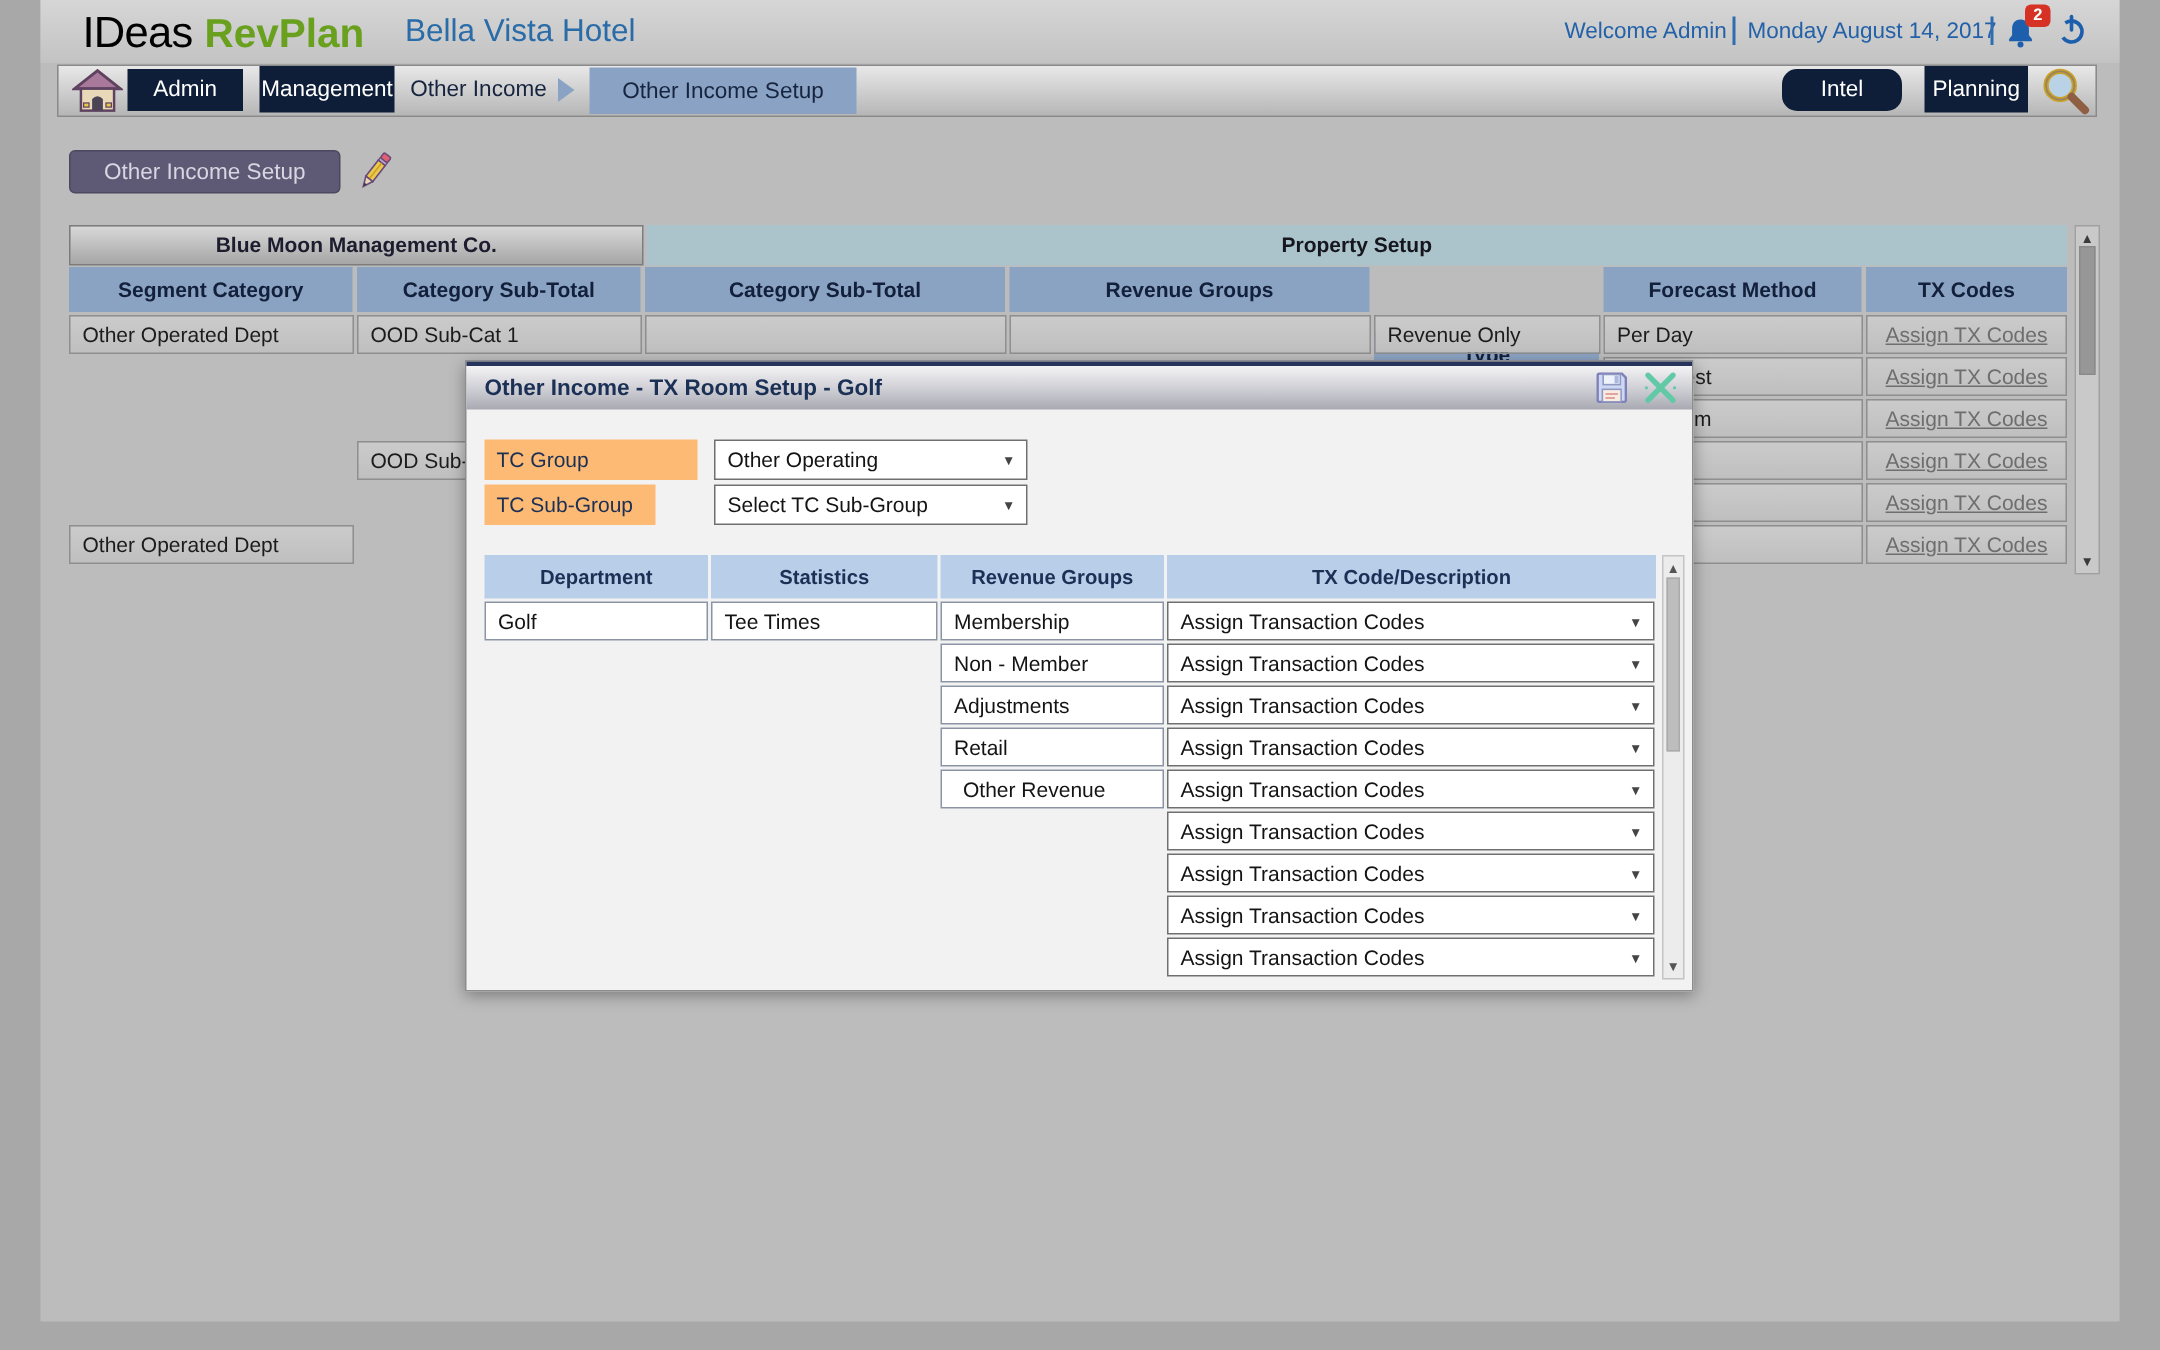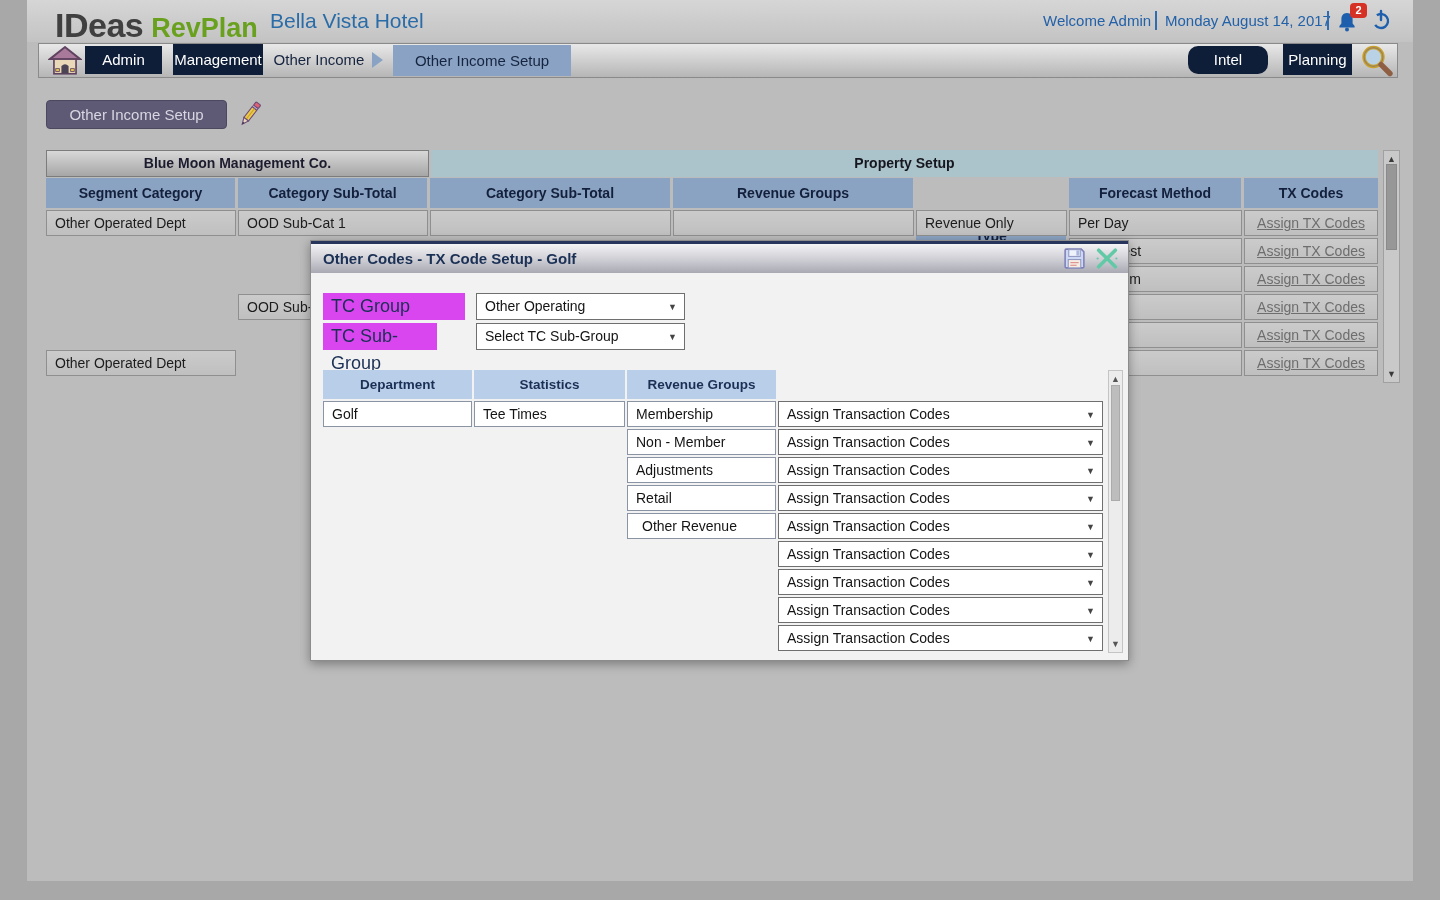--- a/index.html
+++ b/index.html
@@ -4,21 +4,21 @@
 <style>
   * { margin:0; padding:0; box-sizing:border-box; }
   html,body { width:1440px; height:900px; }
   body { font-family:"Liberation Sans","DejaVu Sans",sans-serif; background:#a8a8a8; position:relative; overflow:hidden; }
   #app { position:absolute; left:0; top:0; width:1440px; height:900px; }
   .abs { position:absolute; }
 
   
   .content-bg { left:27px; top:0; width:1386px; height:881px; background:#bcbcbc; }
   .header-band { left:27px; top:0; width:1386px; height:42px; background:linear-gradient(180deg,#d6d6d6,#c3c3c3); }
-  .logo-primary { font-size:34px; font-weight:700; color:#404040; letter-spacing:-0.5px; }
+  .logo-primary { font-size:29px; font-weight:400; color:#000000; letter-spacing:-0.5px; }
   .logo-secondary { font-size:27px; font-weight:800; color:#69a11f; margin-left:8px; }
   .hotel-name { font-size:21px; color:#2a6ca8;margin-left:28px; }
   .hdr-blue { font-size:15px; color:#2361a8; }
   .hdr-sep { border-left:2px solid #2f6cb0; height:19px; width:0; }
   .badge { background:#d63125; color:#fff; font-size:11px; font-weight:700; border-radius:4px; width:17px; height:15px; text-align:center; line-height:15px; }
 
   
   .nav-band { left:38px; top:43px; width:1360px; height:35px; background:linear-gradient(180deg,#e8e8e8,#b6b6b6); border:1px solid #8a8a8a; }
   .tab-dark { background:#0f1e38; color:#ffffff; font-size:15px; text-align:center; }
   .tab-selected { background:#8aa3c4; color:#16243f; font-size:15px; text-align:center; }
@@ -40,21 +40,21 @@
   .sb-track { background:#c9c9c9; border:1px solid #a0a0a0; }
   .sb-thumb { background:#979797; border:1px solid #8a8a8a; }
   .sb-arrow { font-size:9px; color:#3a3a3a; text-align:center; line-height:10px; width:100%; cursor:pointer; }
   .sb-track-light { background:#ececec; border:1px solid #c4c4c4; }
   .sb-thumb-light { background:#bdbdbd; border:1px solid #ababab; }
 
   
   .modal { left:310px; top:240px; width:819px; height:421px; background:#f2f2f2; border:1px solid #8c8c8c; box-shadow:0 3px 10px rgba(0,0,0,0.35); }
   .modal-titlebar { left:0; top:0; width:100%; height:32px; background:linear-gradient(180deg,#f4f4f6 0%,#c9c9d0 60%,#a9a9b3 100%); border-top:3px solid #27355c; }
   .modal-title { font-size:15px; font-weight:700; color:#1b3055; line-height:29px; }
-  .blue-label { background:#d946ef; color:#1b3055; font-size:18px; line-height:27px; padding:0 8px; }
+  .blue-label { background:#fdba74; color:#1b3055; font-size:14px; line-height:27px; padding:0 8px; }
   .dd { background:#ffffff; border:1px solid #6f6f6f; font-size:14px; color:#141414; line-height:25px; padding:0 8px; cursor:pointer; white-space:nowrap; overflow:hidden; }
   .dd .caret { position:absolute; right:7px; top:0; font-size:9px; color:#444; }
   .m-col-hdr { background:#b9cee9; color:#1b3055; font-weight:700; font-size:13.5px; text-align:center; line-height:29px; }
   .m-cell { background:#ffffff; border:1px solid #8a94a4; font-size:14px; color:#141414; line-height:24px; padding:0 8px; white-space:nowrap; overflow:hidden; }
 </style>
 </head>
 <body>
 
 <div id="app">
 
@@ -159,21 +159,21 @@
   <div class="abs tlink" style="left:1244px;top:350px;width:134px;height:26px;"><span>Assign TX Codes</span></div>
 
   <div class="abs sb-track" style="left:1383px;top:150px;width:17px;height:233px;">
     <div class="sb-arrow" style="position:absolute;top:3px;">▲</div>
     <div class="sb-thumb" style="position:absolute;left:2px;top:13px;width:11px;height:86px;"></div>
     <div class="sb-arrow" style="position:absolute;bottom:3px;">▼</div>
   </div>
 
   <div class="abs modal">
     <div class="abs modal-titlebar"></div>
-    <div class="abs modal-title" style="left:12px;top:3px;">Other Codes - TX Code Setup - Golf</div>
+    <div class="abs modal-title" style="left:12px;top:3px;">Other Income - TX Room Setup - Golf</div>
     <div class="abs" style="left:751px;top:5px;width:25px;height:25px;cursor:pointer;">
       <svg width="25" height="25" viewBox="0 0 24 24">
         <path d="M3 4 Q3 3 4 3 L18.5 3 L21 5.5 L21 20 Q21 21 20 21 L4 21 Q3 21 3 20 Z" fill="#ccd8f4" stroke="#8080b8" stroke-width="1.5"></path>
         <rect x="6.5" y="3.5" width="11" height="6.5" fill="#eef2fb" stroke="#9098c0" stroke-width="1"></rect>
         <rect x="13.8" y="4.2" width="2.6" height="5" fill="#aab8e0"></rect>
         <rect x="6" y="13" width="12" height="8" fill="#f6ece2" stroke="#9098c0" stroke-width="1"></rect>
         <line x1="8" y1="16" x2="16" y2="16" stroke="#d88" stroke-width="1"></line>
         <line x1="8" y1="18.5" x2="14" y2="18.5" stroke="#d88" stroke-width="1"></line>
       </svg>
     </div>
@@ -193,20 +193,21 @@
     </div>
     <div class="abs blue-label" style="left:12px;top:82px;width:114px;height:27px;">TC Sub-Group</div>
     <div class="abs dd" style="left:165px;top:82px;width:209px;height:27px;">
       <span>Select TC Sub-Group</span>
       <span class="caret" style="line-height:27px;">▼</span>
     </div>
 
     <div class="abs m-col-hdr" style="left:12px;top:129px;width:149px;height:29px;">Department</div>
     <div class="abs m-col-hdr" style="left:163px;top:129px;width:151px;height:29px;">Statistics</div>
     <div class="abs m-col-hdr" style="left:316px;top:129px;width:149px;height:29px;">Revenue Groups</div>
+    <div class="abs m-col-hdr" style="left:467px;top:129px;width:326px;height:29px;">TX Code/Description</div>
 
     <div class="abs m-cell" style="left:12px;top:160px;width:149px;height:26px;">Golf</div>
     <div class="abs m-cell" style="left:163px;top:160px;width:151px;height:26px;">Tee Times</div>
 
     <div class="abs m-cell" style="left:316px;top:160px;width:149px;height:26px;">Membership</div>
     <div class="abs m-cell" style="left:316px;top:188px;width:149px;height:26px;">Non - Member</div>
     <div class="abs m-cell" style="left:316px;top:216px;width:149px;height:26px;">Adjustments</div>
     <div class="abs m-cell" style="left:316px;top:244px;width:149px;height:26px;">Retail</div>
     <div class="abs m-cell" style="left:316px;top:272px;width:149px;height:26px;padding-left:14px;">Other Revenue</div>
 

